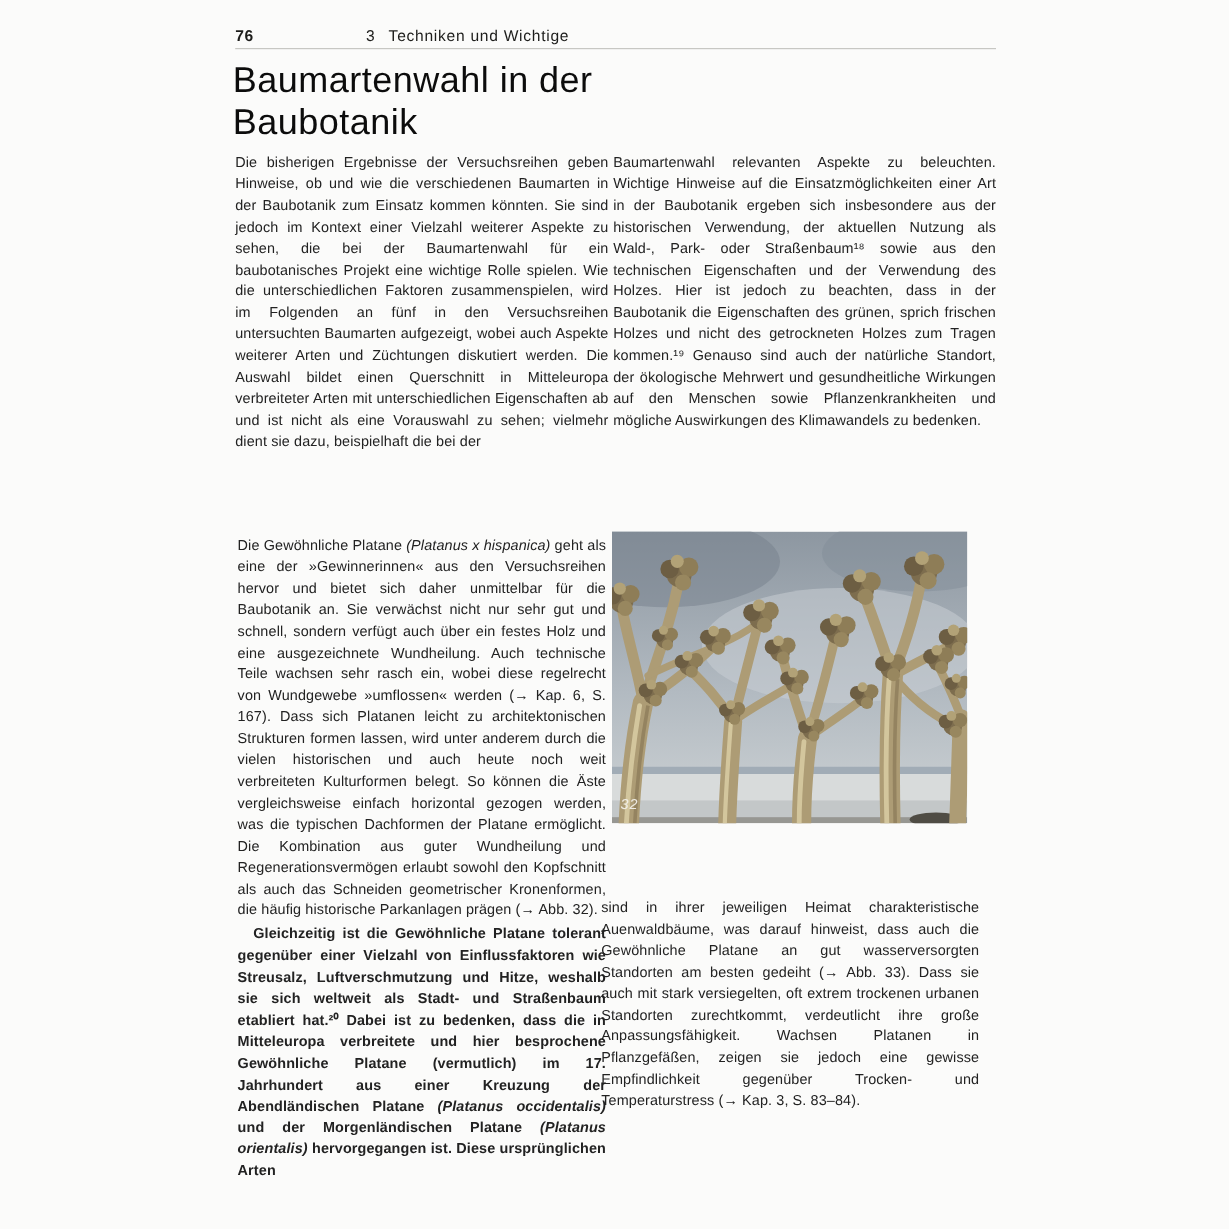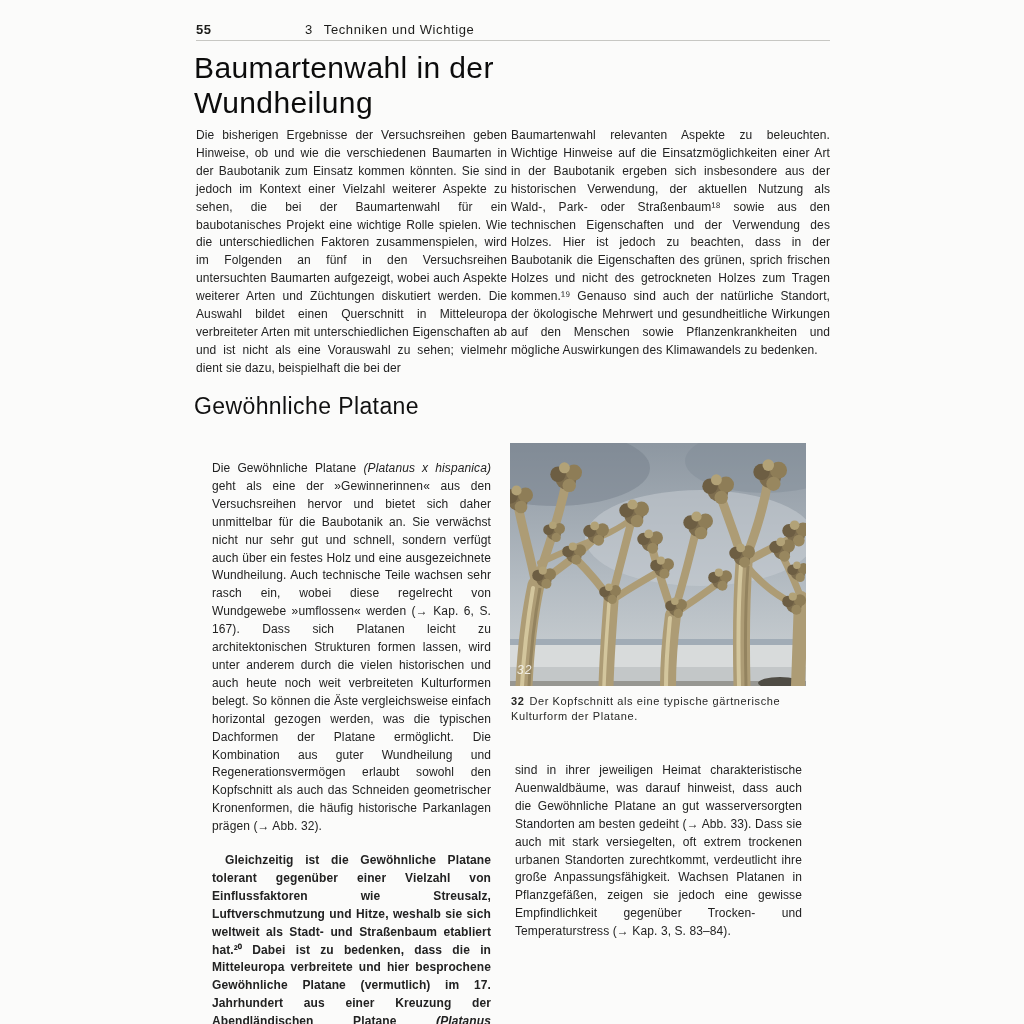--- a/index.html
+++ b/index.html
@@ -10,21 +10,21 @@
   .running-num{position:absolute;left:196px;top:22px;font-size:13px;font-weight:700;letter-spacing:.6px;}
   .running-chapter{position:absolute;left:305px;top:22px;font-size:13px;letter-spacing:.6px;}
   .running-chapter .chnum{margin-right:11px;}
   .head-rule{position:absolute;left:196px;top:40px;width:634px;height:1px;background:#c7c7c3;}
 
   .title{position:absolute;left:194px;top:50px;margin:0;font-size:30px;line-height:35px;
          font-weight:500;letter-spacing:.4px;color:#0c0c0c;white-space:pre-line;}
 
   .body-block{position:absolute;font-size:12px;line-height:17.9px;text-align:justify;
               letter-spacing:.1px;color:#222;}
-  .body-block p{margin:16px;}
+  .body-block p{margin:2px;}
   .indent{text-indent:13px;font-weight:bold;}
   .it{font-style:italic;}
 
   #intro-col-1{left:196px;top:127px;width:311px;}
   #intro-col-2{left:511px;top:127px;width:319px;}
 
   .section-heading{position:absolute;left:194px;top:393px;margin:0;font-size:23px;
                    font-weight:400;letter-spacing:.4px;color:#101010;}
 
   #plat-col-1{left:196px;top:444px;width:311px;}
@@ -37,31 +37,30 @@
 
   .caption{position:absolute;left:511px;top:694px;width:308px;font-size:11px;line-height:14.5px;
            letter-spacing:.6px;color:#272725;}
   .caption b{margin-right:5px;}
 </style>
 </head>
 <body>
 
 <div class="page">
 
-  <span class="running-num">55</span>
+  <span class="running-num">76</span>
   <span class="running-chapter"><span class="chnum">3</span><span>Techniken und Wichtige</span></span>
   <div class="head-rule"></div>
 
   <h1 class="title">Baumartenwahl in der
-Wundheilung</h1>
+Baubotanik</h1>
 
   <div class="body-block" id="intro-col-1"><span>Die bisherigen Ergebnisse der Versuchsreihen geben Hinweise, ob und wie die verschiedenen Baumarten in der Baubotanik zum Einsatz kommen könnten. Sie sind jedoch im Kontext einer Vielzahl weiterer Aspekte zu sehen, die bei der Baumartenwahl für ein baubotanisches Projekt eine wichtige Rolle spielen. Wie die unterschiedlichen Faktoren zusammenspielen, wird im Folgenden an fünf in den Versuchsreihen untersuchten Baumarten aufgezeigt, wobei auch Aspekte weiterer Arten und Züchtungen diskutiert werden. Die Auswahl bildet einen Querschnitt in Mitteleuropa verbreiteter Arten mit unterschiedlichen Eigenschaften ab und ist nicht als eine Vorauswahl zu sehen; vielmehr dient sie dazu, beispielhaft die bei der</span></div>
   <div class="body-block" id="intro-col-2"><span>Baumartenwahl relevanten Aspekte zu beleuchten. Wichtige Hinweise auf die Einsatzmöglichkeiten einer Art in der Baubotanik ergeben sich insbesondere aus der historischen Verwendung, der aktuellen Nutzung als Wald-, Park- oder Straßenbaum¹⁸ sowie aus den technischen Eigenschaften und der Verwendung des Holzes. Hier ist jedoch zu beachten, dass in der Baubotanik die Eigenschaften des grünen, sprich frischen Holzes und nicht des getrockneten Holzes zum Tragen kommen.¹⁹ Genauso sind auch der natürliche Standort, der ökologische Mehrwert und gesundheitliche Wirkungen auf den Menschen sowie Pflanzenkrankheiten und mögliche Auswirkungen des Klimawandels zu bedenken.</span></div>
 
-  <h2 class="section-heading">Gewöhnliche Platane</h2>
 
   <div class="body-block" id="plat-col-1">
     <p><span>Die Gewöhnliche Platane </span><span class="it">(Platanus x hispanica)</span><span> geht als eine der »Gewinnerinnen« aus den Versuchsreihen hervor und bietet sich daher unmittelbar für die Baubotanik an. Sie verwächst nicht nur sehr gut und schnell, sondern verfügt auch über ein festes Holz und eine ausgezeichnete Wundheilung. Auch technische Teile wachsen sehr rasch ein, wobei diese regelrecht von Wundgewebe »umflossen« werden (→ Kap. 6, S. 167). Dass sich Platanen leicht zu architektonischen Strukturen formen lassen, wird unter anderem durch die vielen historischen und auch heute noch weit verbreiteten Kulturformen belegt. So können die Äste vergleichsweise einfach horizontal gezogen werden, was die typischen Dachformen der Platane ermöglicht. Die Kombination aus guter Wundheilung und Regenerationsvermögen erlaubt sowohl den Kopfschnitt als auch das Schneiden geometrischer Kronenformen, die häufig historische Parkanlagen prägen (→ Abb. 32).</span></p>
     <p class="indent"><span>Gleichzeitig ist die Gewöhnliche Platane tolerant gegenüber einer Vielzahl von Einflussfaktoren wie Streusalz, Luftverschmutzung und Hitze, weshalb sie sich weltweit als Stadt- und Straßenbaum etabliert hat.²⁰ Dabei ist zu bedenken, dass die in Mitteleuropa verbreitete und hier besprochene Gewöhnliche Platane (vermutlich) im 17. Jahrhundert aus einer Kreuzung der Abendländischen Platane </span><span class="it">(Platanus occidentalis)</span><span> und der Morgenländischen Platane </span><span class="it">(Platanus orientalis)</span><span> hervorgegangen ist. Diese ursprünglichen Arten</span></p>
   </div>
 
   <figure class="photo">
     <svg viewBox="0 0 296 243" width="296" height="243" role="img">
       <defs>
         <linearGradient id="sky" x1="0" y1="0" x2="0" y2="1">
@@ -147,19 +146,18 @@
         <use href="#knob" transform="translate(286,92) scale(1.4)"></use>
         <use href="#knob" transform="translate(272,108) scale(1.3)"></use>
         <use href="#knob" transform="translate(284,162) scale(1.2)"></use>
         <use href="#knob" transform="translate(288,130) scale(1.1)"></use>
         <use href="#knob" transform="translate(232,114) scale(1.3)"></use>
       </g>
     </svg>
     <span class="fig-overlay">32</span>
   </figure>
 
-  <div class="caption"><b>32</b><span>Der Kopfschnitt als eine typische gärtnerische Kulturform der Platane.</span></div>
 
   <div class="body-block" id="plat-col-2">
     <p><span>sind in ihrer jeweiligen Heimat charakteristische Auenwaldbäume, was darauf hinweist, dass auch die Gewöhnliche Platane an gut wasserversorgten Standorten am besten gedeiht (→ Abb. 33). Dass sie auch mit stark versiegelten, oft extrem trockenen urbanen Standorten zurechtkommt, verdeutlicht ihre große Anpassungsfähigkeit. Wachsen Platanen in Pflanzgefäßen, zeigen sie jedoch eine gewisse Empfindlichkeit gegenüber Trocken- und Temperaturstress (→ Kap. 3, S. 83–84).</span></p>
   </div>
 
 </div>
 
 </body></html>

